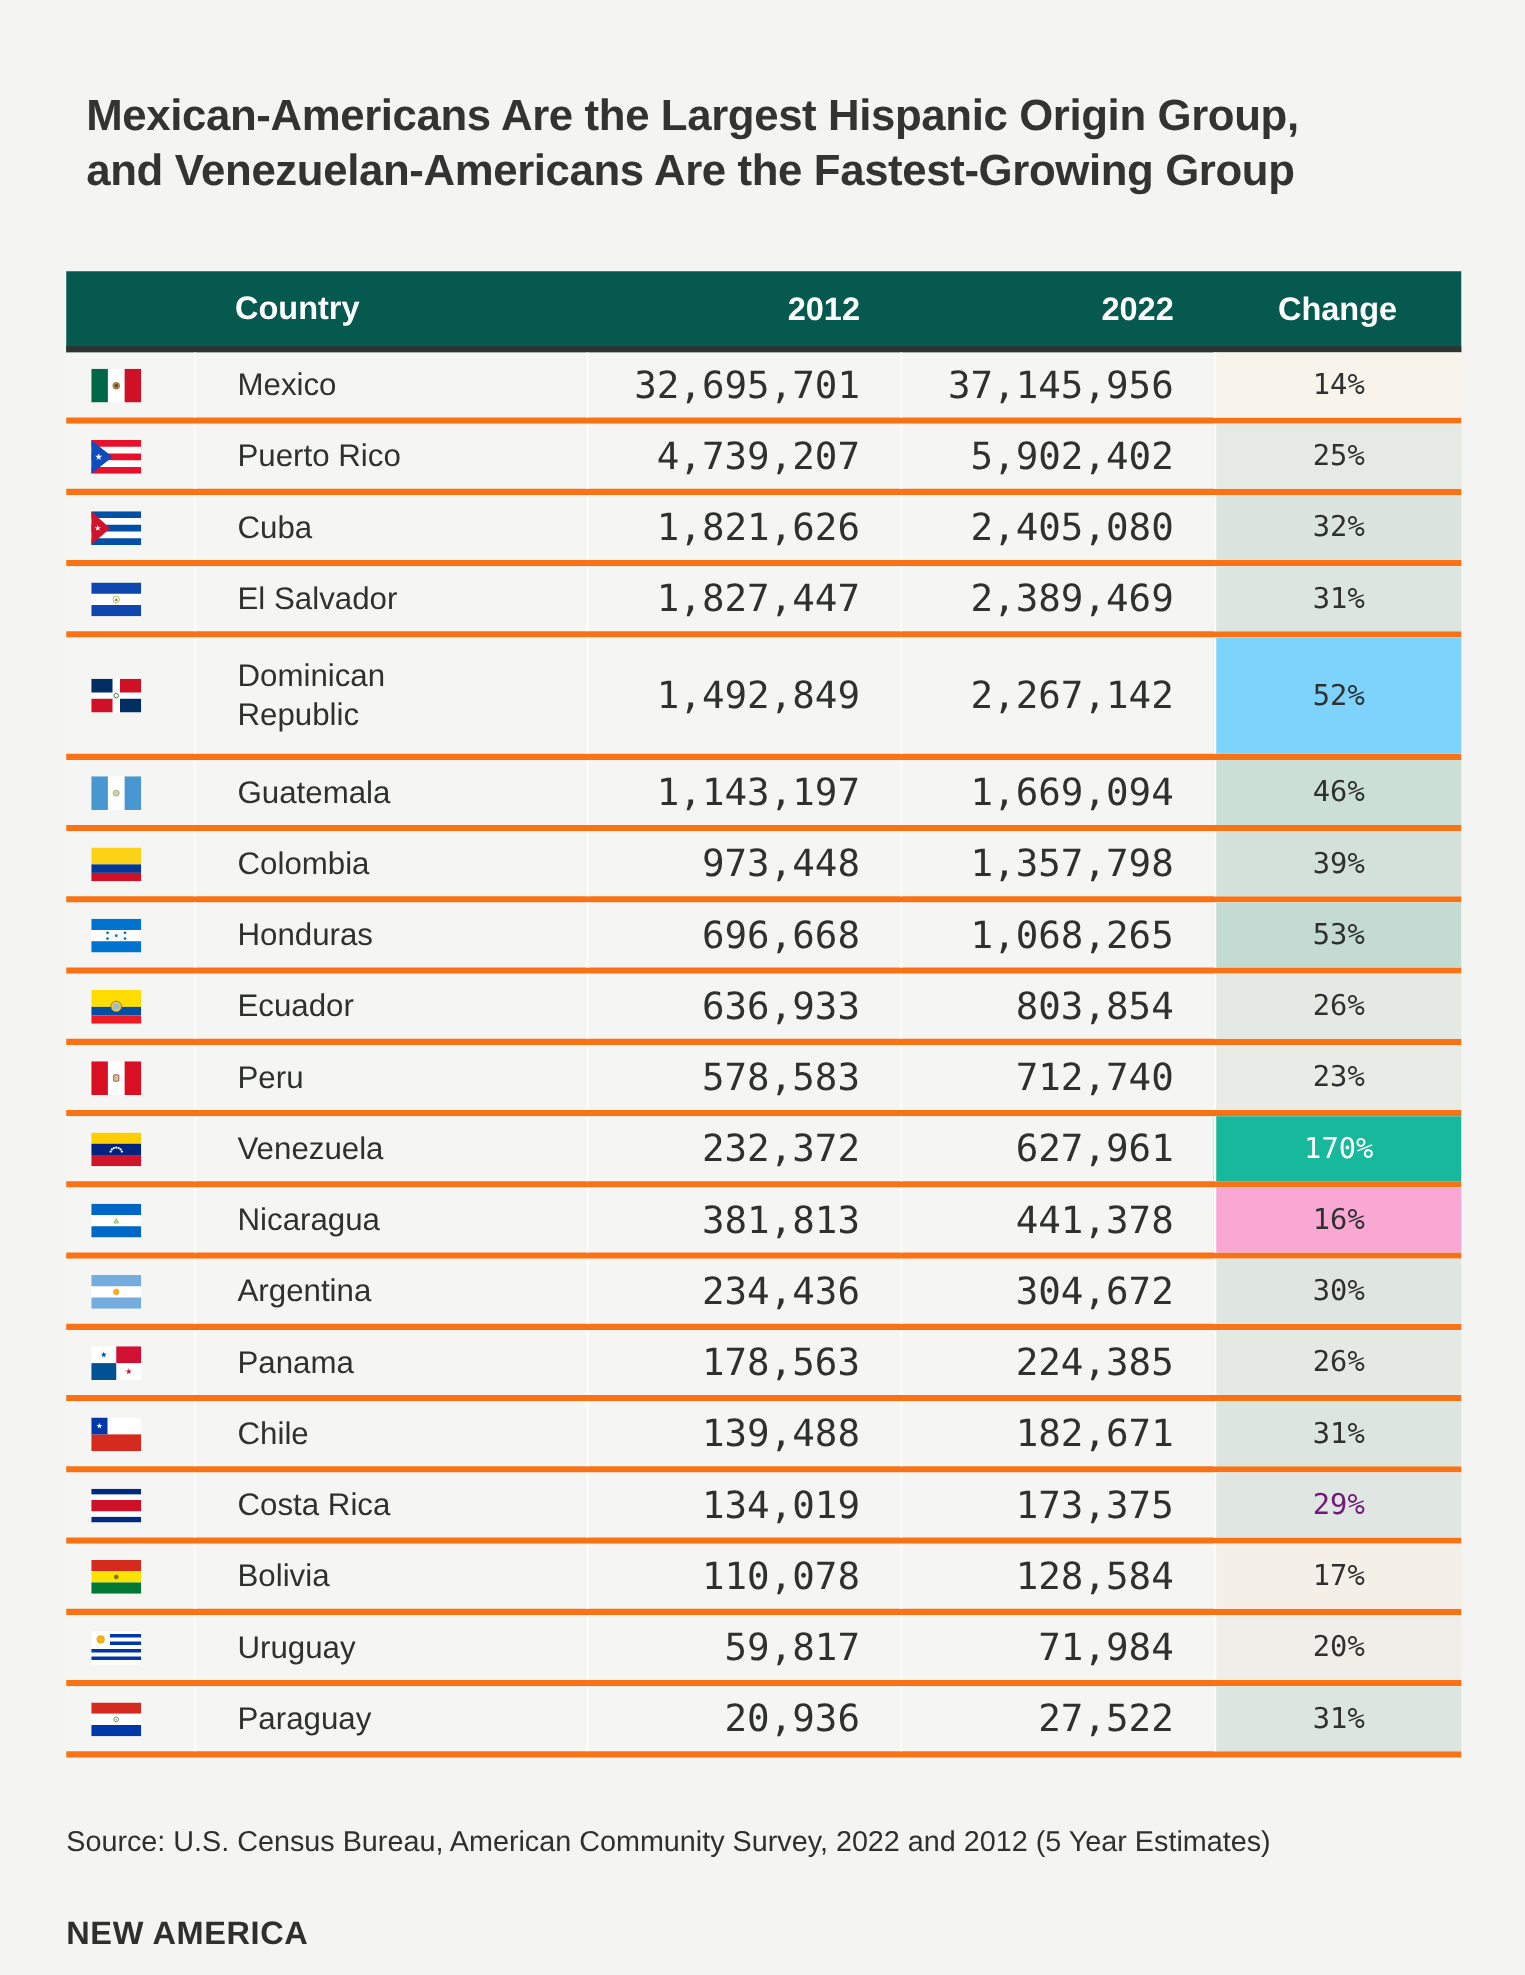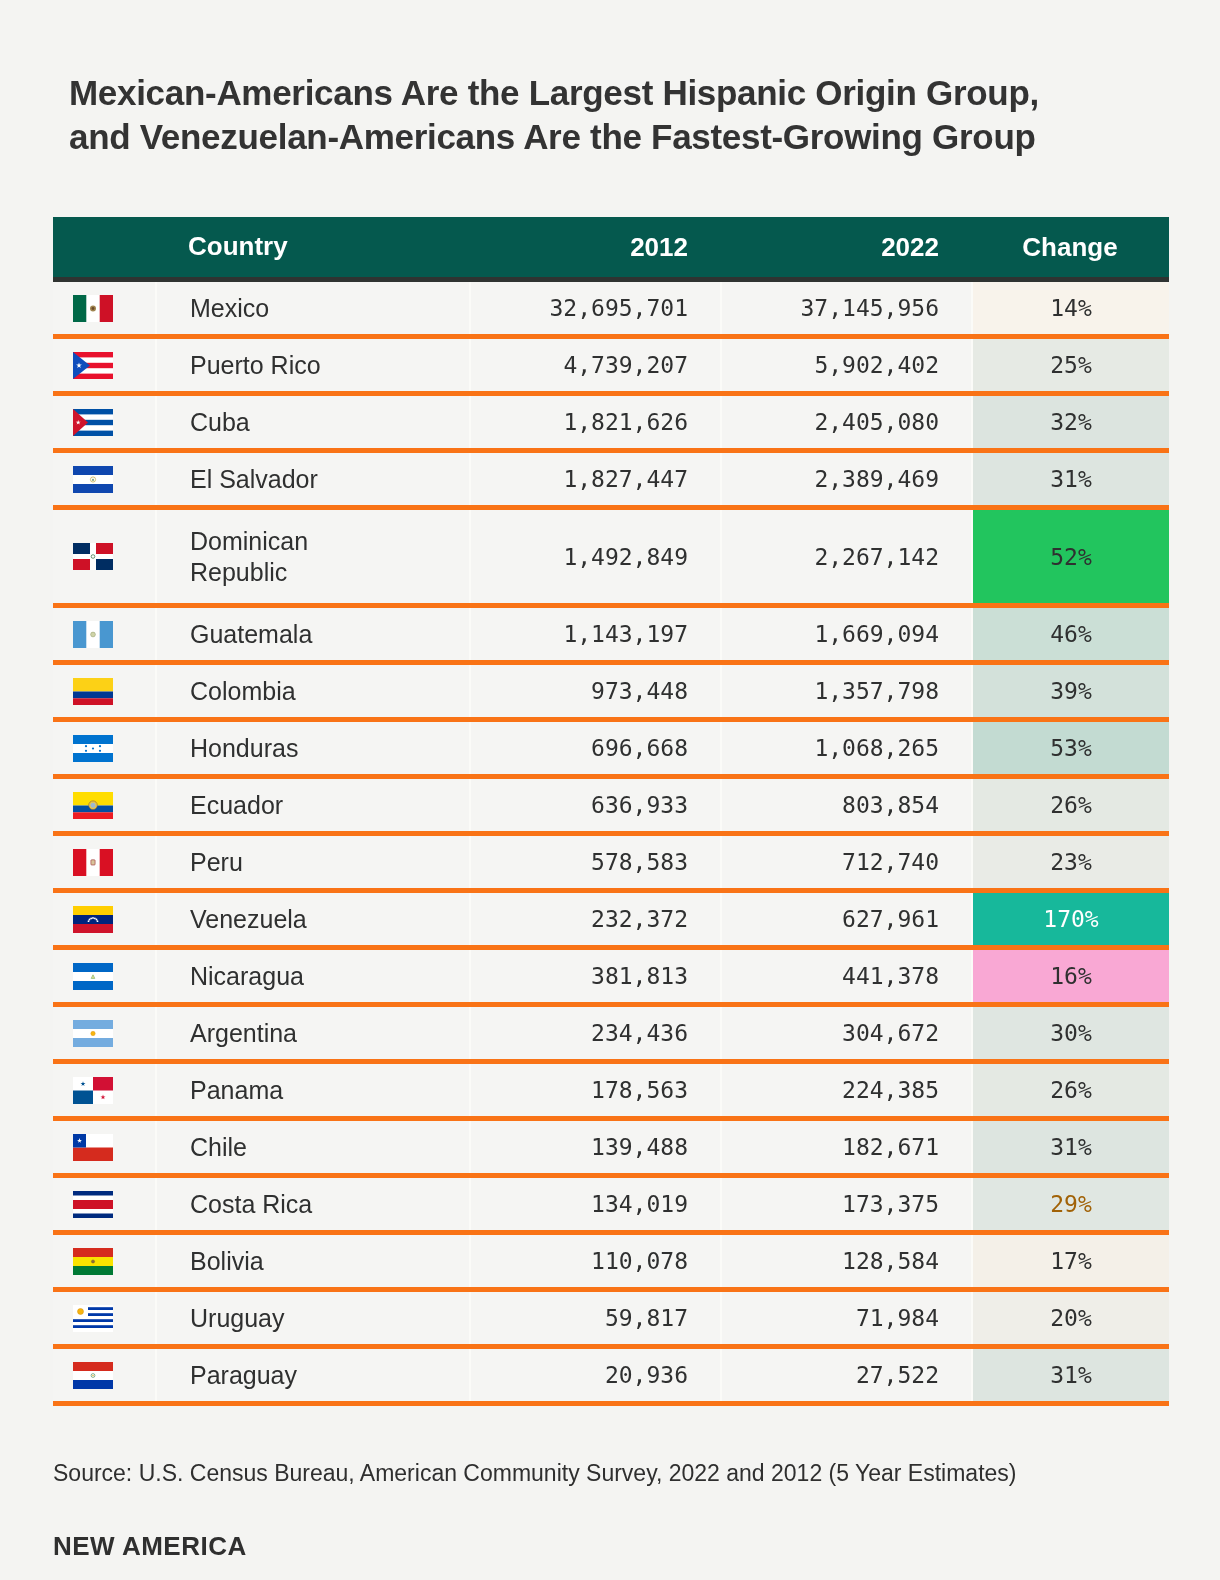--- a/index.html
+++ b/index.html
@@ -42,21 +42,21 @@
   .c-flag{width:102px;padding-left:20px;}
   .c-country{
     width:314px;padding-left:33px;
     font-size:25px;line-height:1.22;
     white-space:pre-line;
     border-left:2px solid #fbfbf8;
   }
   .c-num{
     width:251px;justify-content:flex-end;padding-right:32px;
     font-family:"DejaVu Sans Mono",monospace;
-    font-size:23px;
+    font-size:30px;
     border-left:2px solid #fbfbf8;
   }
   .c-change{
     width:198px;justify-content:center;
     font-family:"DejaVu Sans Mono",monospace;
     font-size:23px;
     border-left:2px solid #fbfbf8;
   }
   .thead .cell{border-left:none;font-family:"Liberation Sans",sans-serif;font-weight:700;font-size:26px;white-space:normal;}
   .row{
@@ -179,21 +179,21 @@
                 <rect y="16" width="17" height="11" fill="#ce1126"></rect>
                 <rect x="23" y="16" width="17" height="11" fill="#002d62"></rect>
                 <circle cx="20" cy="13.5" r="1.8" fill="none" stroke="#2c6e3f" stroke-width="0.7"></circle>
               </svg>
             </span>
           </div>
           <div class="cell c-country">Dominican
 Republic</div>
           <div class="cell c-num">1,492,849</div>
           <div class="cell c-num">2,267,142</div>
-          <div class="cell c-change" style="background: #22c55e; color: rgb(47, 48, 48);">52%</div>
+          <div class="cell c-change" style="background: #7dd3fc; color: rgb(47, 48, 48);">52%</div>
         </div>
         <div class="row">
           <div class="cell c-flag">
             <span class="flag">
               <svg viewBox="0 0 40 27">
                 <rect width="40" height="27" fill="#ffffff"></rect>
                 <rect width="13.3" height="27" fill="#4997d0"></rect>
                 <rect x="26.7" width="13.3" height="27" fill="#4997d0"></rect>
                 <circle cx="20" cy="13.5" r="2.4" fill="#cfd3a8" stroke="#8f9a66" stroke-width="0.5"></circle>
               </svg>
@@ -367,21 +367,21 @@
                 <rect width="40" height="27" fill="#ffffff"></rect>
                 <rect width="40" height="4.5" fill="#002b7f"></rect>
                 <rect y="22.5" width="40" height="4.5" fill="#002b7f"></rect>
                 <rect y="9" width="40" height="9" fill="#ce1126"></rect>
               </svg>
             </span>
           </div>
           <div class="cell c-country">Costa Rica</div>
           <div class="cell c-num">134,019</div>
           <div class="cell c-num">173,375</div>
-          <div class="cell c-change" style="background: rgb(224, 231, 226); color: #a16207;">29%</div>
+          <div class="cell c-change" style="background: rgb(224, 231, 226); color: #701a75;">29%</div>
         </div>
         <div class="row">
           <div class="cell c-flag">
             <span class="flag">
               <svg viewBox="0 0 40 27">
                 <rect width="40" height="9" fill="#d52b1e"></rect>
                 <rect y="9" width="40" height="9" fill="#f9e300"></rect>
                 <rect y="18" width="40" height="9" fill="#007934"></rect>
                 <circle cx="20" cy="13.5" r="1.6" fill="#8a6d3b" stroke="#6b5429" stroke-width="0.4"></circle>
               </svg>

